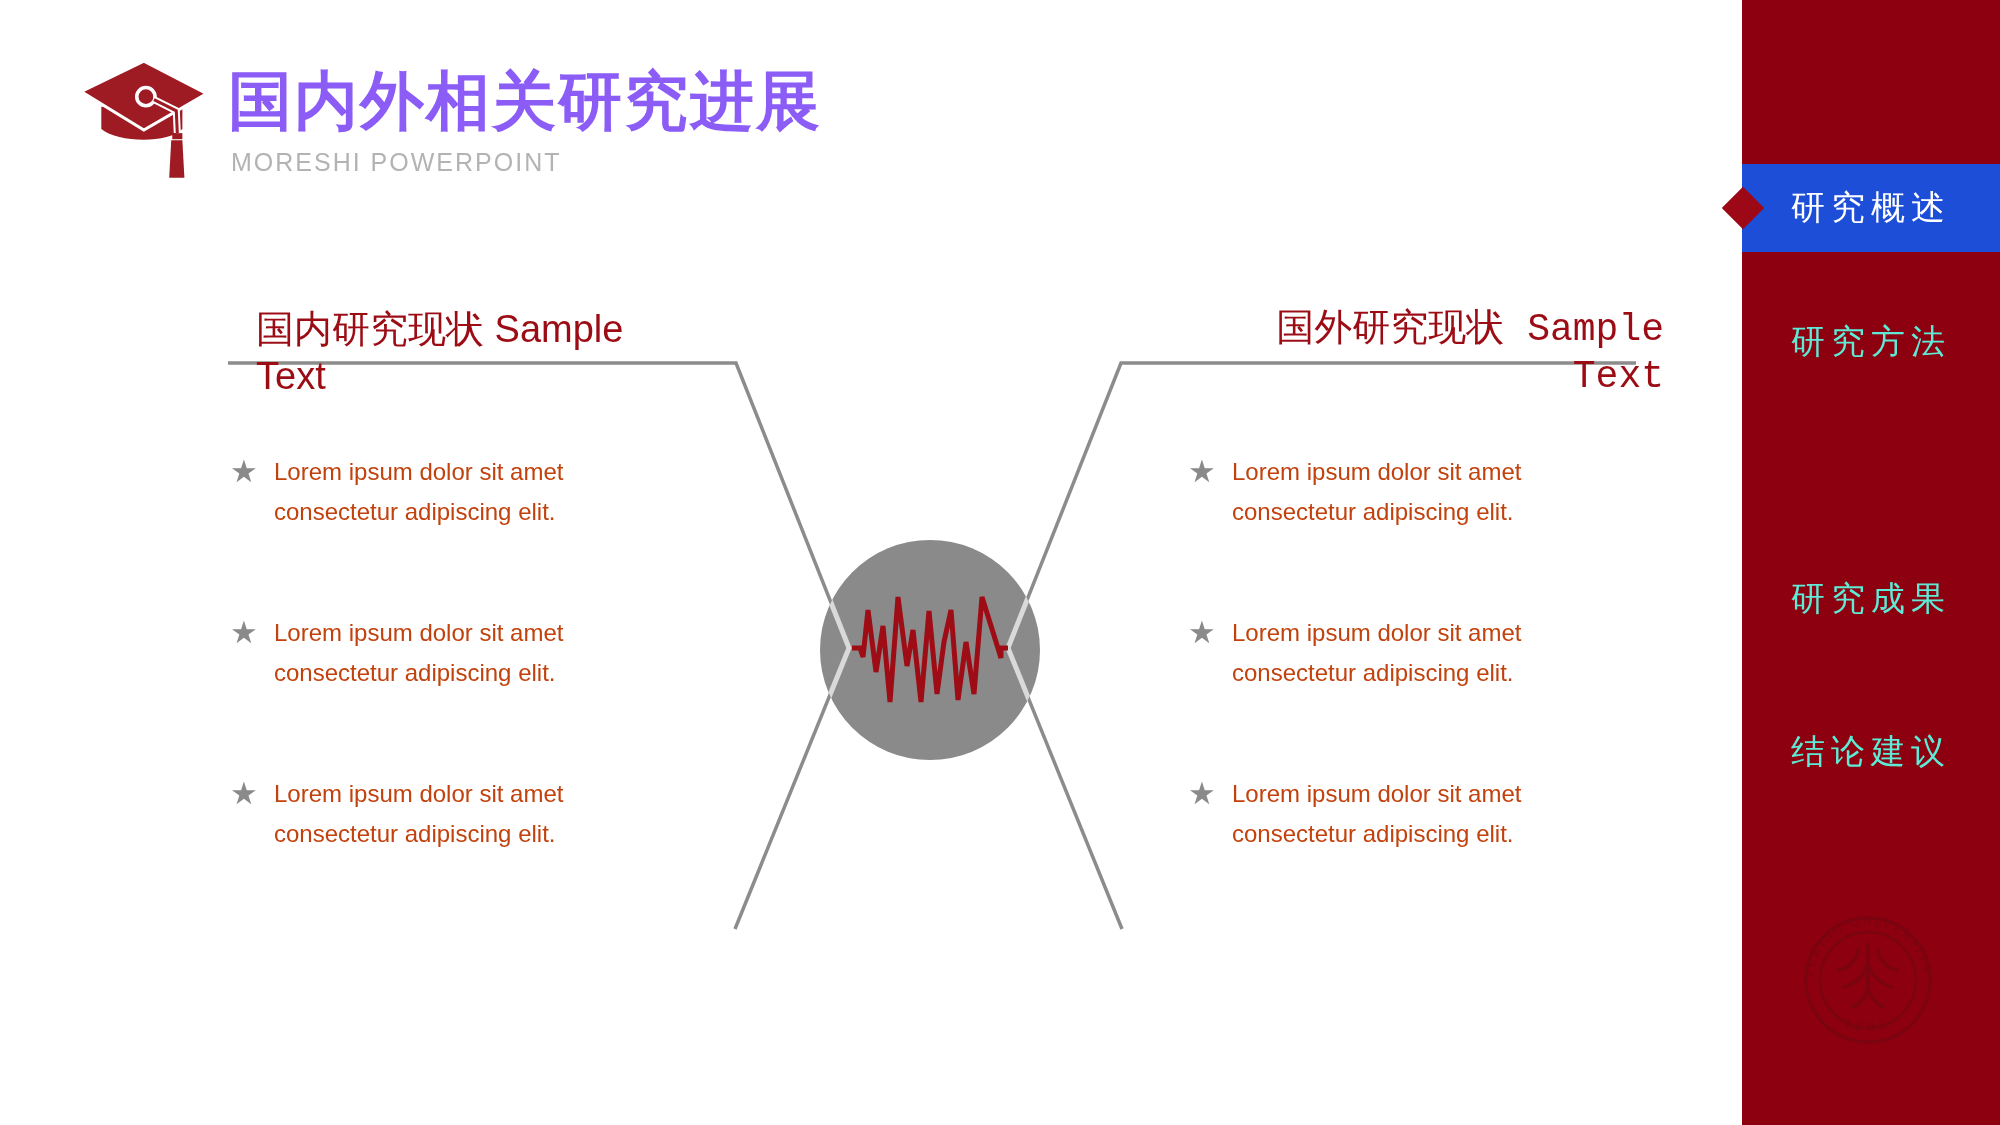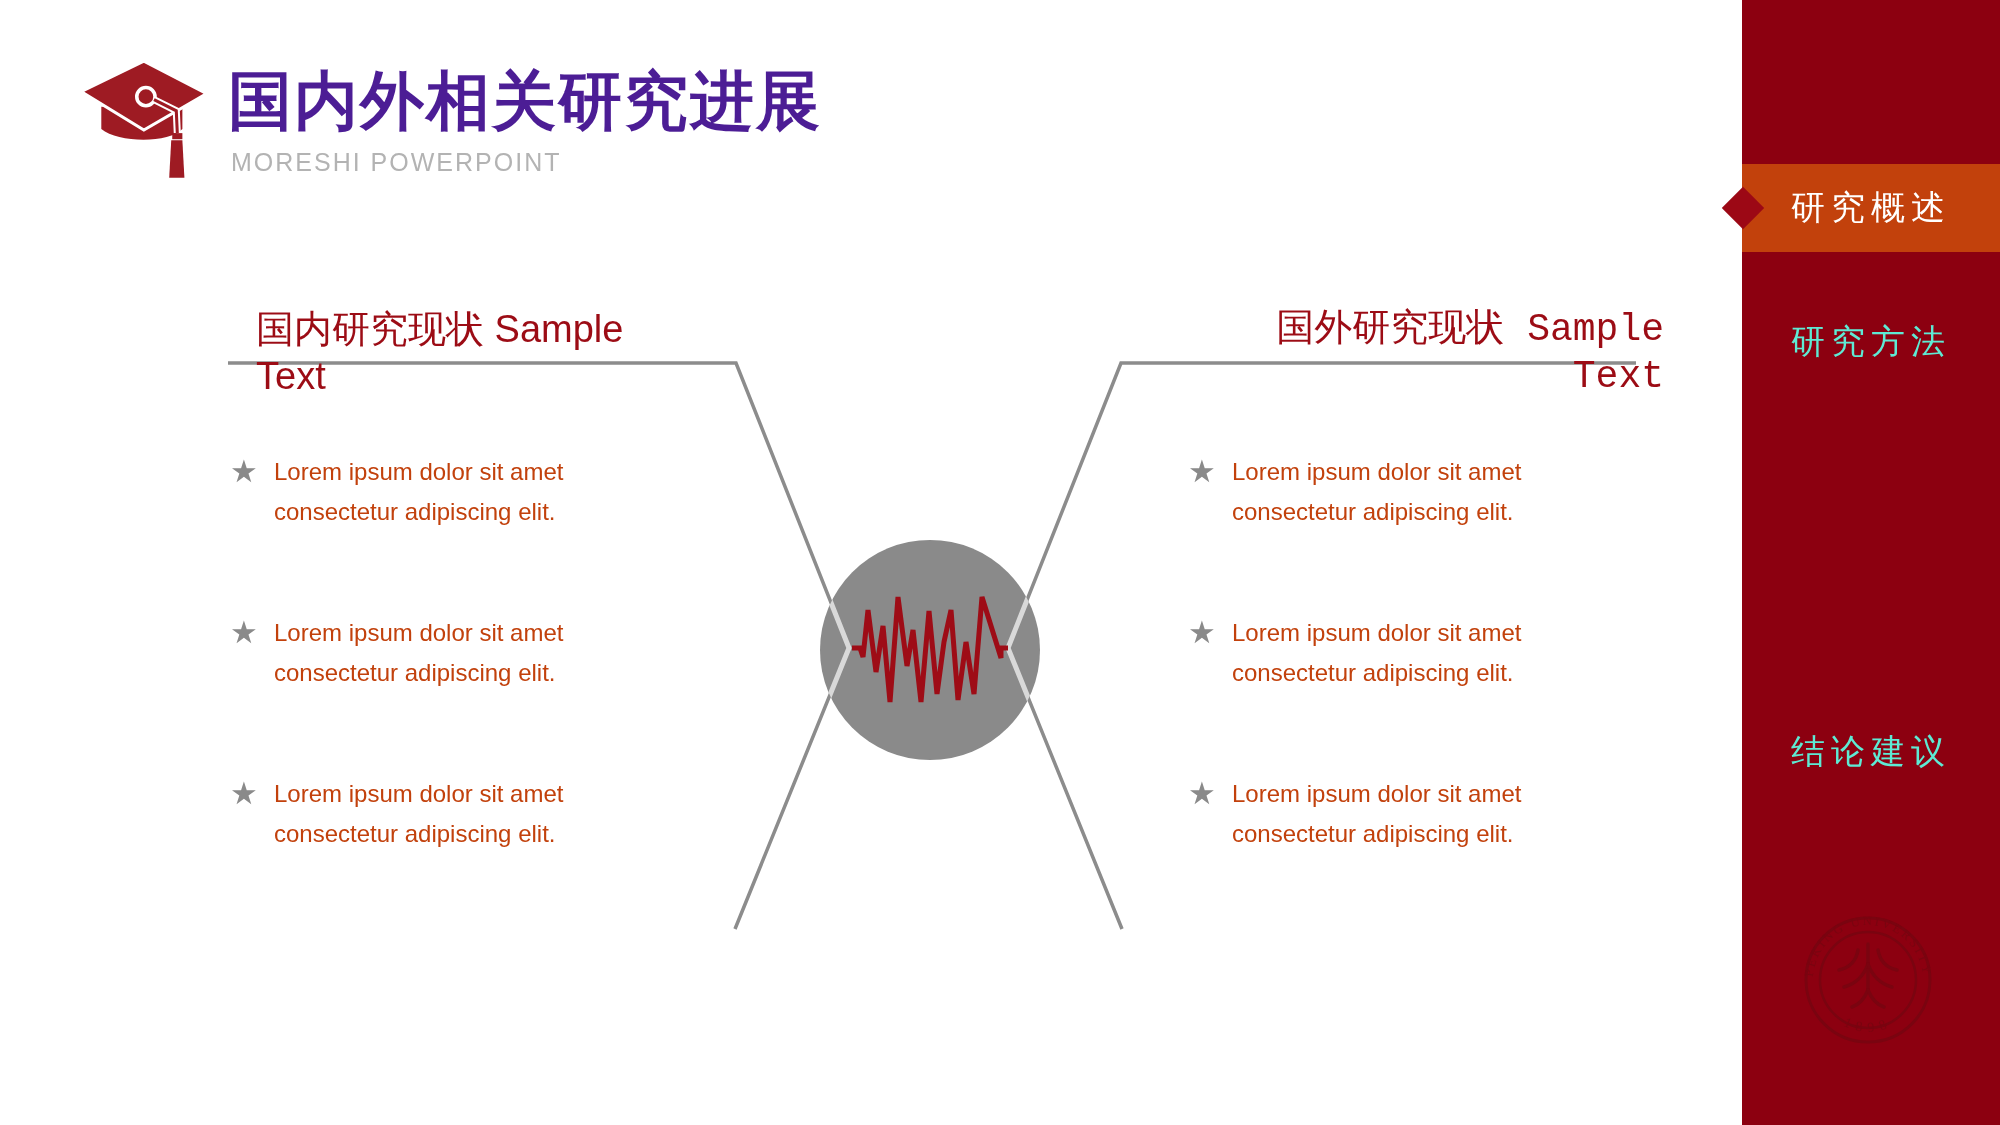--- a/index.html
+++ b/index.html
@@ -3,21 +3,21 @@
 <meta charset="utf-8">
 <style>
   * { margin:0; padding:0; box-sizing:border-box; }
   html,body { background:#ffffff; }
   body { font-family:"Liberation Sans","DejaVu Sans",sans-serif; }
   .slide { position:relative; width:2000px; height:1125px; background:#ffffff; overflow:hidden; }
 
   
   .logo { position:absolute; left:78px; top:48px; width:152px; height:152px; }
   .title { position:absolute; left:228px; top:58px; font-size:64px; font-weight:bold;
-           color:#4c1d95; letter-spacing:2px; white-space:nowrap; }
+           color:#8b5cf6; letter-spacing:2px; white-space:nowrap; }
   .subtitle { position:absolute; left:231px; top:148px; font-size:25px; color:#b3b3b3;
               letter-spacing:2px; white-space:nowrap; }
 
   
   .diagram { position:absolute; left:0; top:0; width:2000px; height:1125px; }
 
   
   .heading { position:absolute; top:306px; font-size:38px; line-height:47px; color:#9c0c15;margin-left:28px; }
   .heading.left  { left:228px;  width:424px; text-align:left; }
   .heading.right { left:1212px; width:424px; text-align:right;font-family:Liberation Mono, monospace; }
@@ -28,21 +28,21 @@
   .bullet .btxt { font-size:24px; line-height:40px; color:#c2410c; }
   .col-left  { left:230px; }
   .col-right { left:1188px; }
   .row-1 { top:452px; } .row-2 { top:613px; } .row-3 { top:774px; }
 
   
   .sidebar { position:absolute; left:1742px; top:0; width:258px; height:1125px; background:#8c0010; }
   .side-item { position:absolute; left:0; width:258px; height:88px; display:flex;
                align-items:center; justify-content:center; font-size:34px; letter-spacing:6px;
                color:#5eead4; cursor:default; }
-  .side-item.active { background:#c2410c; color:#ffffff; }
+  .side-item.active { background:#1d4ed8; color:#ffffff; }
   .arrow { position:absolute; left:-14px; top:50%; width:30px; height:30px; margin-top:-15px;
            background:#9c0815; transform:rotate(45deg); }
   .seal { position:absolute; left:56px; top:910px; width:140px; height:140px; }
 </style>
 </head>
 <body>
 
 <div class="slide">
 
   <svg class="diagram" viewBox="0 0 2000 1125" xmlns="http://www.w3.org/2000/svg">
@@ -108,20 +108,23 @@
   </div>
 
   <div class="sidebar">
     <div class="side-item active" style="top:164px">
       <span class="arrow"></span>
       <span>研究概述</span>
     </div>
     <div class="side-item" style="top:298px">
       <span>研究方法</span>
     </div>
+    <div class="side-item" style="top:555px">
+      <span>研究成果</span>
+    </div>
     <div class="side-item" style="top:708px">
       <span>结论建议</span>
     </div>
 
     <svg class="seal" viewBox="0 0 140 140" xmlns="http://www.w3.org/2000/svg">
       <defs>
         <path id="sealTopArc" d="M 15,70 A 55,55 0 0 1 125,70"></path>
         <path id="sealBottomArc" d="M 22,88 A 51,51 0 0 0 118,88"></path>
       </defs>
       <circle cx="70" cy="70" r="62" fill="none" stroke="#7a0410" stroke-width="3"></circle>

